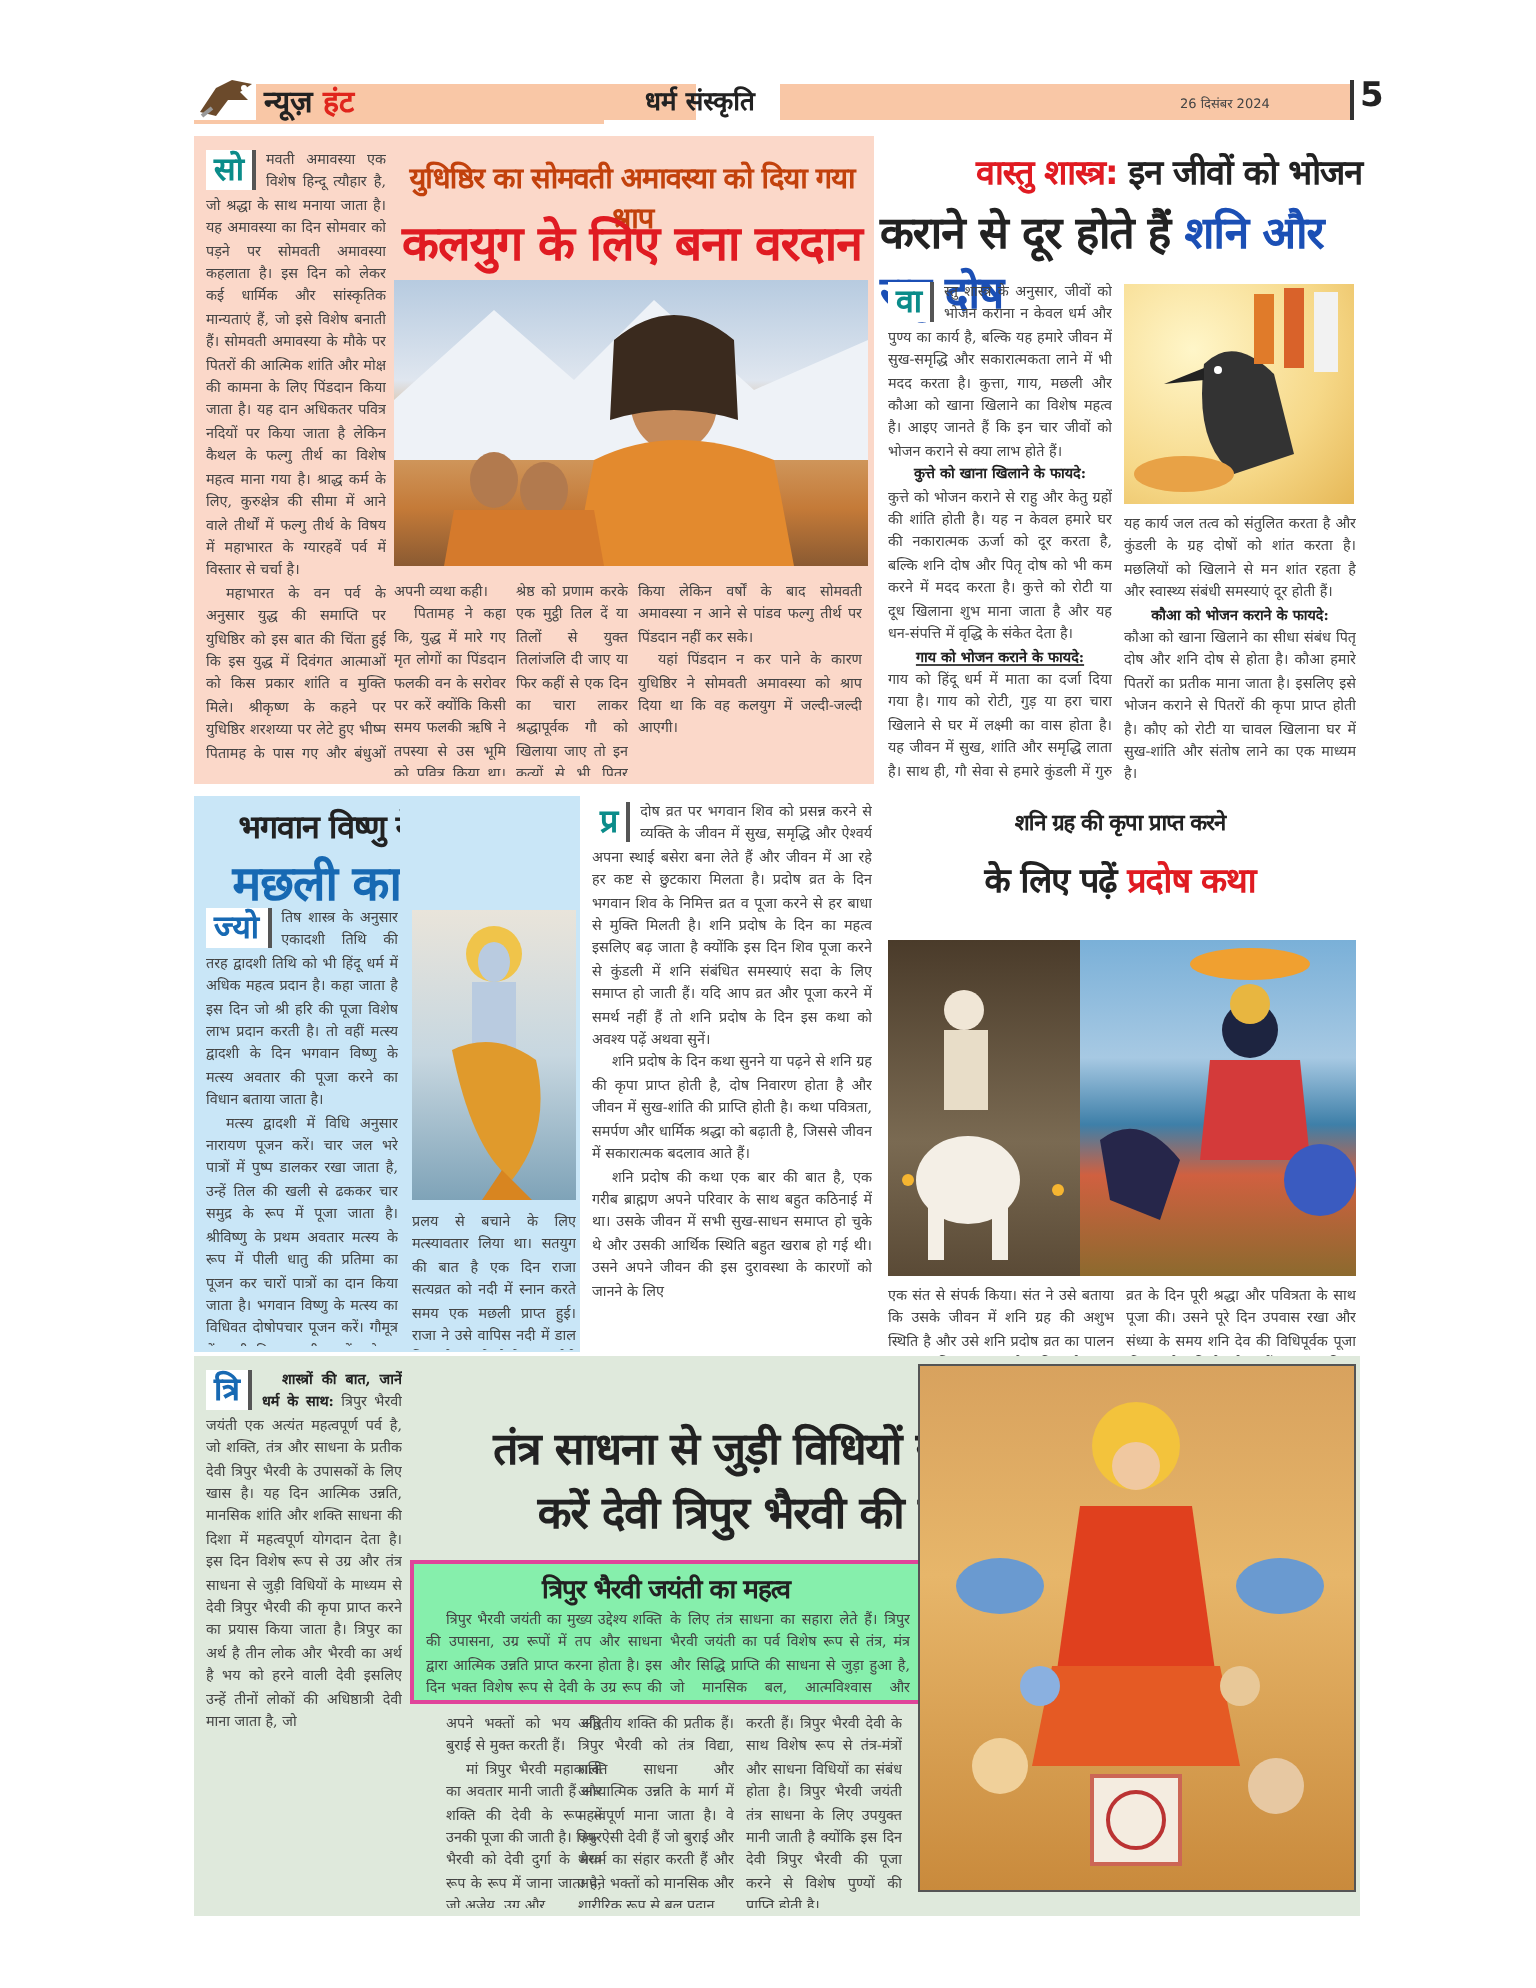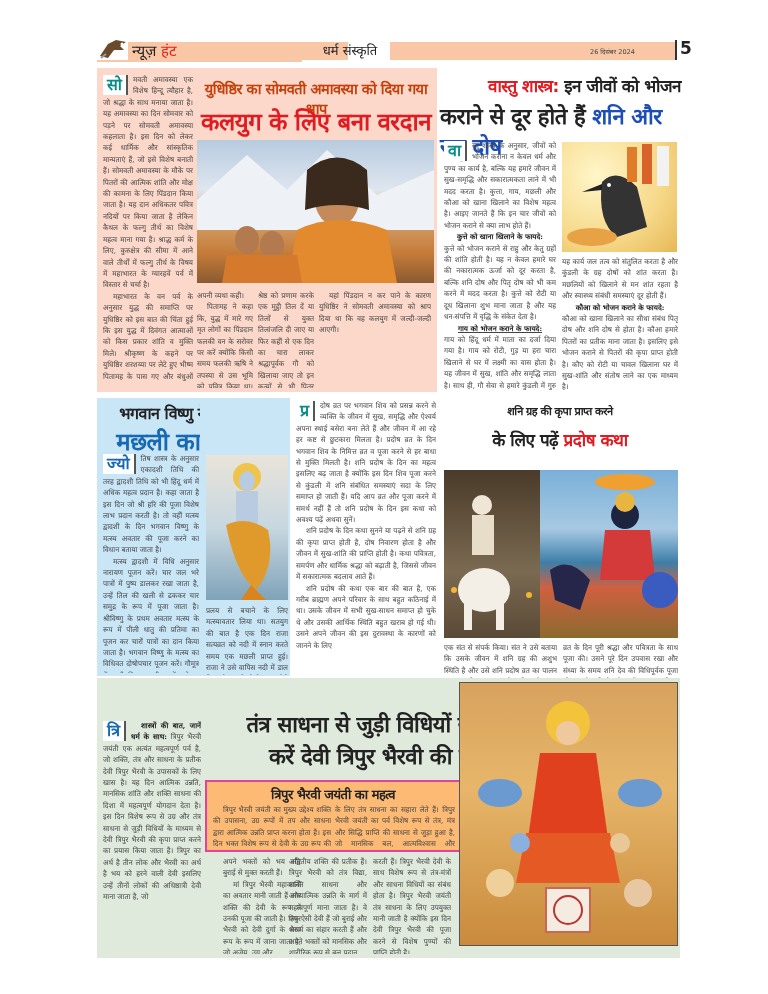--- a/index.html
+++ b/index.html
@@ -21,25 +21,25 @@
   <div class="hdr-bar" style="left:128px;width:220px;"></div>
   <div class="hdr-bar" style="left:390px;width:285px;"></div>
   <div class="abs" style="left:97px;top:60px;width:205px;height:2px;background:#f9c7a6;"></div>
   <div class="abs" style="left:98px;top:36px;width:32px;height:26px;">
     <svg width="32" height="26" viewBox="0 0 32 26">
         <path d="M2 20 L10 8 L18 4 L28 6 L22 10 L26 14 L16 14 L10 22 Z" fill="#6b4a2b"></path>
         <circle cx="24" cy="8" r="1.5" fill="#fff"></circle>
         <path d="M3 22 L8 18" stroke="#999" stroke-width="2"></path>
       </svg>
   </div>
-  <div class="abs" style="left:132px;top:40px;font-size:15px;font-weight:normal;">
+  <div class="abs" style="left:132px;top:40px;font-size:15px;font-weight:bold;">
     <span style="color:#222;">न्यूज़</span>
     <span style="color:#e0251c;">हंट</span>
   </div>
-  <div class="abs" style="left:310px;top:41px;width:80px;text-align:center;font-size:13px;font-weight:normal;color:#222;">धर्म संस्कृति</div>
+  <div class="abs" style="left:310px;top:41px;width:80px;text-align:center;font-size:13px;font-weight:bold;color:#222;">धर्म संस्कृति</div>
   <div class="abs" style="left:590px;top:47px;font-size:6.5px;color:#444;">26 दिसंबर 2024</div>
   <div class="abs" style="left:675px;top:40px;width:2px;height:20px;background:#333;"></div>
   <div class="abs" style="left:680px;top:38px;font-size:17px;font-weight:bold;color:#222;">5</div>
 </div>
 
 <div class="abs" style="left:97px;top:68px;width:340px;height:324px;background:#fbd8c9;">
   <div class="txt abs" style="left:6px;top:6px;width:90px;height:308px;">
     <span class="dropcap">सो</span>
     <p class="first">मवती अमावस्या एक विशेष हिन्दू त्यौहार है, जो श्रद्धा के साथ मनाया जाता है। यह अमावस्या का दिन सोमवार को पड़ने पर सोमवती अमावस्या कहलाता है। इस दिन को लेकर कई धार्मिक और सांस्कृतिक मान्यताएं हैं, जो इसे विशेष बनाती हैं। सोमवती अमावस्या के मौके पर पितरों की आत्मिक शांति और मोक्ष की कामना के लिए पिंडदान किया जाता है। यह दान अधिकतर पवित्र नदियों पर किया जाता है लेकिन कैथल के फल्गु तीर्थ का विशेष महत्व माना गया है। श्राद्ध कर्म के लिए, कुरुक्षेत्र की सीमा में आने वाले तीर्थों में फल्गु तीर्थ के विषय में महाभारत के ग्यारहवें पर्व में विस्तार से चर्चा है।</p>
     <p>महाभारत के वन पर्व के अनुसार युद्ध की समाप्ति पर युधिष्ठिर को इस बात की चिंता हुई कि इस युद्ध में दिवंगत आत्माओं को किस प्रकार शांति व मुक्ति मिले। श्रीकृष्ण के कहने पर युधिष्ठिर शरशय्या पर लेटे हुए भीष्म पितामह के पास गए और बंधुओं सहित</p>
@@ -59,20 +59,21 @@
   </div>
   <div class="txt abs" style="left:100px;top:222px;width:56px;height:98px;">
     <p class="first">अपनी व्यथा कही।</p>
     <p>पितामह ने कहा कि, युद्ध में मारे गए मृत लोगों का पिंडदान फलकी वन के सरोवर पर करें क्योंकि किसी समय फलकी ऋषि ने तपस्या से उस भूमि को पवित्र किया था। इस तीर्थ में यदि ब्राह्मणों को दक्षिणा दी जाए या द्विज</p>
   </div>
   <div class="txt abs" style="left:161px;top:222px;width:56px;height:98px;">
     <p class="first">श्रेष्ठ को प्रणाम करके एक मुट्ठी तिल दें या तिलों से युक्त तिलांजलि दी जाए या फिर कहीं से एक दिन का चारा लाकर श्रद्धापूर्वक गौ को खिलाया जाए तो इन कृत्यों से भी पितर प्रसन्न होंगे।</p>
 
   </div>
   <div class="txt abs" style="left:222px;top:222px;width:112px;height:98px;">
+    <p class="first">किया लेकिन वर्षों के बाद सोमवती अमावस्या न आने से पांडव फल्गु तीर्थ पर पिंडदान नहीं कर सके।</p>
     <p>यहां पिंडदान न कर पाने के कारण युधिष्ठिर ने सोमवती अमावस्या को श्राप दिया था कि वह कलयुग में जल्दी-जल्दी आएगी।</p>
   </div>
 </div>
 
 <div class="abs" style="left:440px;top:68px;width:240px;height:324px;background:#fff;">
   <div class="h1 abs" style="left:0;top:6px;width:240px;font-size:17px;color:#222;text-align:left;margin-left:48px;">
     <span style="color:#e01b22;">वास्तु शास्त्र:</span>
     <span>इन जीवों को भोजन</span>
   </div>
   <div class="h1 abs" style="left:0;top:32px;width:240px;font-size:22px;color:#222;text-align:left;">
@@ -167,27 +168,27 @@
   </div>
 </div>
 <div class="txt abs" style="left:444px;top:642px;width:113px;height:48px;">
   <p class="first">एक संत से संपर्क किया। संत ने उसे बताया कि उसके जीवन में शनि ग्रह की अशुभ स्थिति है और उसे शनि प्रदोष व्रत का पालन करना चाहिए। ब्राह्मण ने शनि प्रदोष व्रत करने का निर्णय लिया। उसने</p>
 </div>
 <div class="txt abs" style="left:563px;top:642px;width:115px;height:48px;">
   <p class="first">व्रत के दिन पूरी श्रद्धा और पवित्रता के साथ पूजा की। उसने पूरे दिन उपवास रखा और संध्या के समय शनि देव की विधिपूर्वक पूजा की। उसने शनि देव के मंत्रों का जाप किया और दीपक जलाए।</p>
 </div>
 
 <div class="abs" style="left:97px;top:678px;width:583px;height:280px;background:#dfe9dc;">
-  <div class="txt abs" style="left:6px;top:6px;width:98px;height:272px;margin-top:36px;">
+  <div class="txt abs" style="left:6px;top:6px;width:98px;height:272px;">
     <span class="dropcap" style="color:#1769b3;">त्रि</span>
     <p><b>शास्त्रों की बात, जानें धर्म के साथ:</b> <span>त्रिपुर भैरवी जयंती एक अत्यंत महत्वपूर्ण पर्व है, जो शक्ति, तंत्र और साधना के प्रतीक देवी त्रिपुर भैरवी के उपासकों के लिए खास है। यह दिन आत्मिक उन्नति, मानसिक शांति और शक्ति साधना की दिशा में महत्वपूर्ण योगदान देता है। इस दिन विशेष रूप से उग्र और तंत्र साधना से जुड़ी विधियों के माध्यम से देवी त्रिपुर भैरवी की कृपा प्राप्त करने का प्रयास किया जाता है। त्रिपुर का अर्थ है तीन लोक और भैरवी का अर्थ है भय को हरने वाली देवी इसलिए उन्हें तीनों लोकों की अधिष्ठात्री देवी माना जाता है, जो</span></p>
   </div>
   <div class="h1 abs" style="left:104px;top:30px;width:360px;font-size:22px;color:#222;">तंत्र साधना से जुड़ी विधियों से प्राप्त</div>
   <div class="h1 abs" style="left:104px;top:62px;width:360px;font-size:22px;color:#222;">करें देवी त्रिपुर भैरवी की कृपा</div>
-  <div class="abs" style="left:108px;top:102px;width:252px;height:68px;border:2px solid #e0449a;background:#fdba74;">
+  <div class="abs" style="left:108px;top:102px;width:252px;height:68px;border:2px solid #e0449a;background:#86efac;">
     <div class="h1" style="margin-top:3px;font-size:13px;color:#222;">त्रिपुर भैरवी जयंती का महत्व</div>
     <div class="txt abs" style="left:6px;top:22px;width:118px;height:44px;">
       <p>त्रिपुर भैरवी जयंती का मुख्य उद्देश्य शक्ति की उपासना, उग्र रूपों में तप और साधना द्वारा आत्मिक उन्नति प्राप्त करना होता है। इस दिन भक्त विशेष रूप से देवी के उग्र रूप की पूजा करते हैं और उनके आशीर्वाद से अपने जीवन में बाधाओं को दूर करने</p>
     </div>
     <div class="txt abs" style="left:128px;top:22px;width:120px;height:44px;">
       <p class="first">के लिए तंत्र साधना का सहारा लेते हैं। त्रिपुर भैरवी जयंती का पर्व विशेष रूप से तंत्र, मंत्र और सिद्धि प्राप्ति की साधना से जुड़ा हुआ है, जो मानसिक बल, आत्मविश्वास और समस्याओं से मुक्ति पाने के लिए महत्व रखता है।</p>
     </div>
   </div>
   <div class="txt abs" style="left:126px;top:178px;width:78px;height:98px;">
     <p class="first">अपने भक्तों को भय और बुराई से मुक्त करती हैं।</p>

